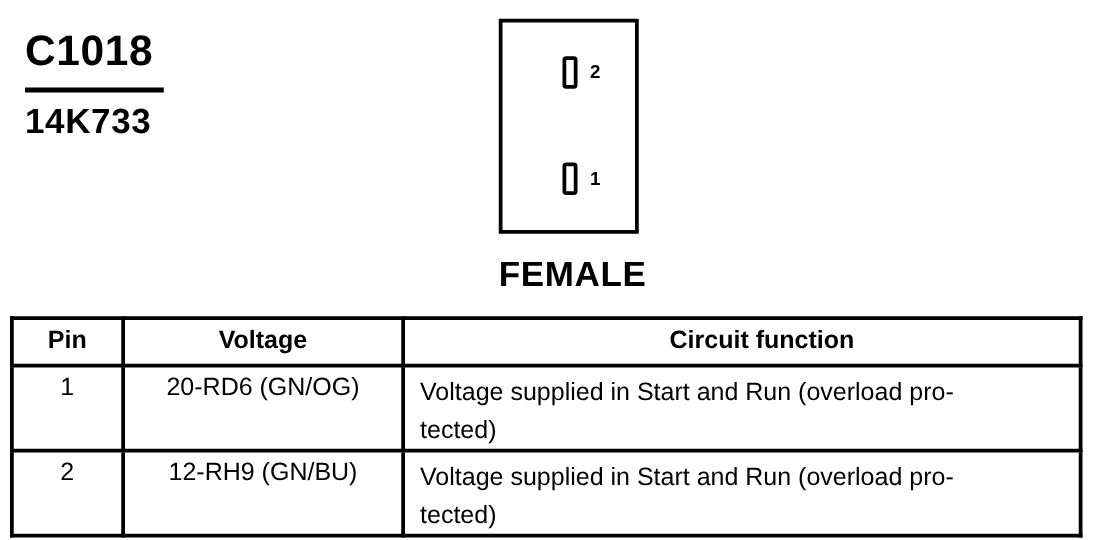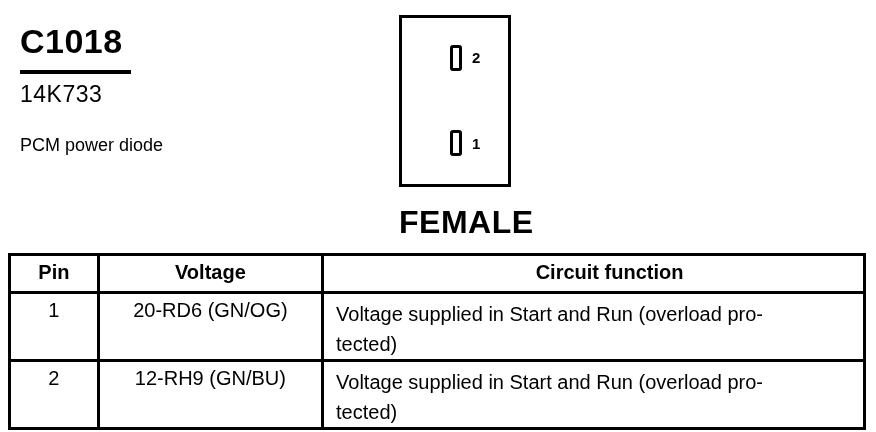--- a/index.html
+++ b/index.html
@@ -19,22 +19,22 @@
   .connector-id {
     display: inline-block;
     font-size: 34px;
     font-weight: bold;
     letter-spacing: 0.5px;
     border-bottom: 4px solid #000;
     padding: 0 8px 12px 0;
     line-height: 1.0;
   }
   .part-number {
-    font-size: 23px;
-    font-weight: normal;
+    font-size: 28px;
+    font-weight: bold;
     margin-top: 9px;
     letter-spacing: 0.5px;
     line-height: 1.0;
   }
   .connector-desc {
     font-size: 18px;
     margin-top: 30px;
     line-height: 1.0;
   }
   
@@ -60,21 +60,21 @@
     font-weight: bold;
     line-height: 1;
   }
   .cavity-label-top    { left: 70px; top: 32px; }
   .cavity-label-bottom { left: 70px; top: 118px; }
   .gender-label {
     position: absolute;
     left: 399px; top: 204px;
     width: 116px;
     text-align: right;
-    font-size: 32px;
+    font-size: 28px;
     font-weight: bold;
     letter-spacing: 0.5px;
   }
   
   .pinout-table {
     position: absolute;
     left: 8px; top: 253px;
     width: 858px;
     border-collapse: collapse;
     font-size: 20px;
@@ -101,21 +101,20 @@
     line-height: 30px;
   }
   .func-line { display: block; }
 </style>
 </head>
 <body>
 
 <div class="header-block">
   <div class="connector-id">C1018</div>
   <div class="part-number">14K733</div>
-  <div class="connector-desc">PCM power diode</div>
 </div>
 
 <div class="connector-box">
   <div class="cavity cavity-top"></div>
   <div class="cavity-label cavity-label-top">2</div>
   <div class="cavity cavity-bottom"></div>
   <div class="cavity-label cavity-label-bottom">1</div>
 </div>
 <div class="gender-label">FEMALE</div>
 

